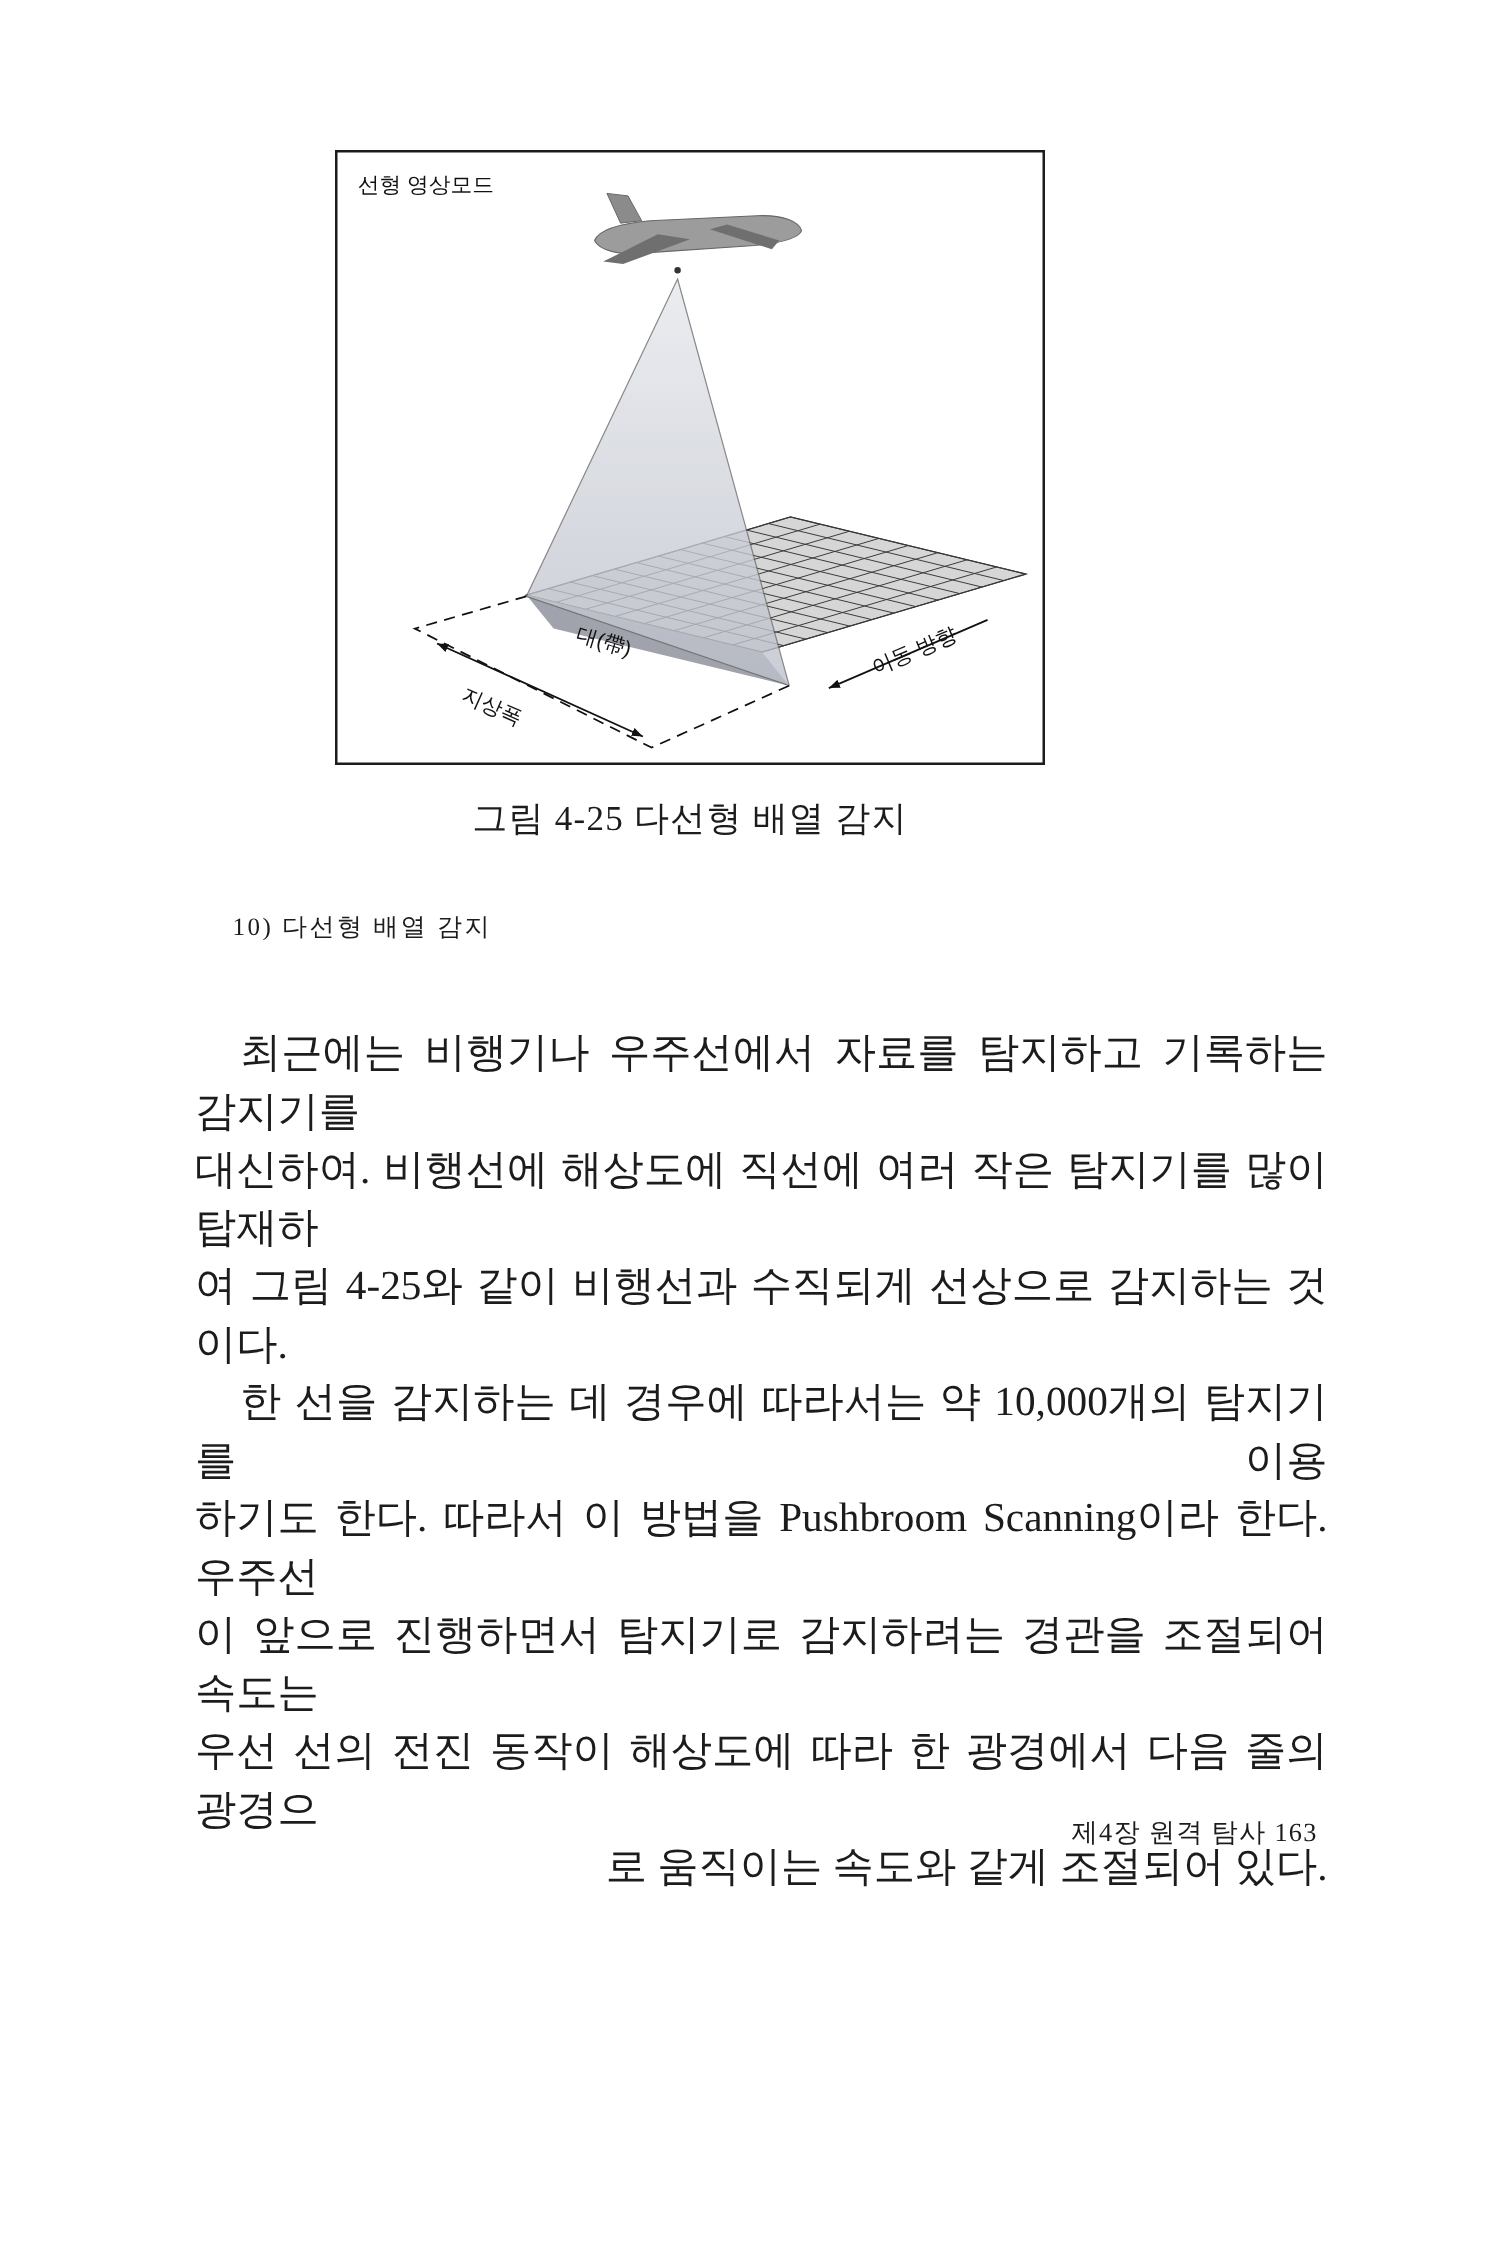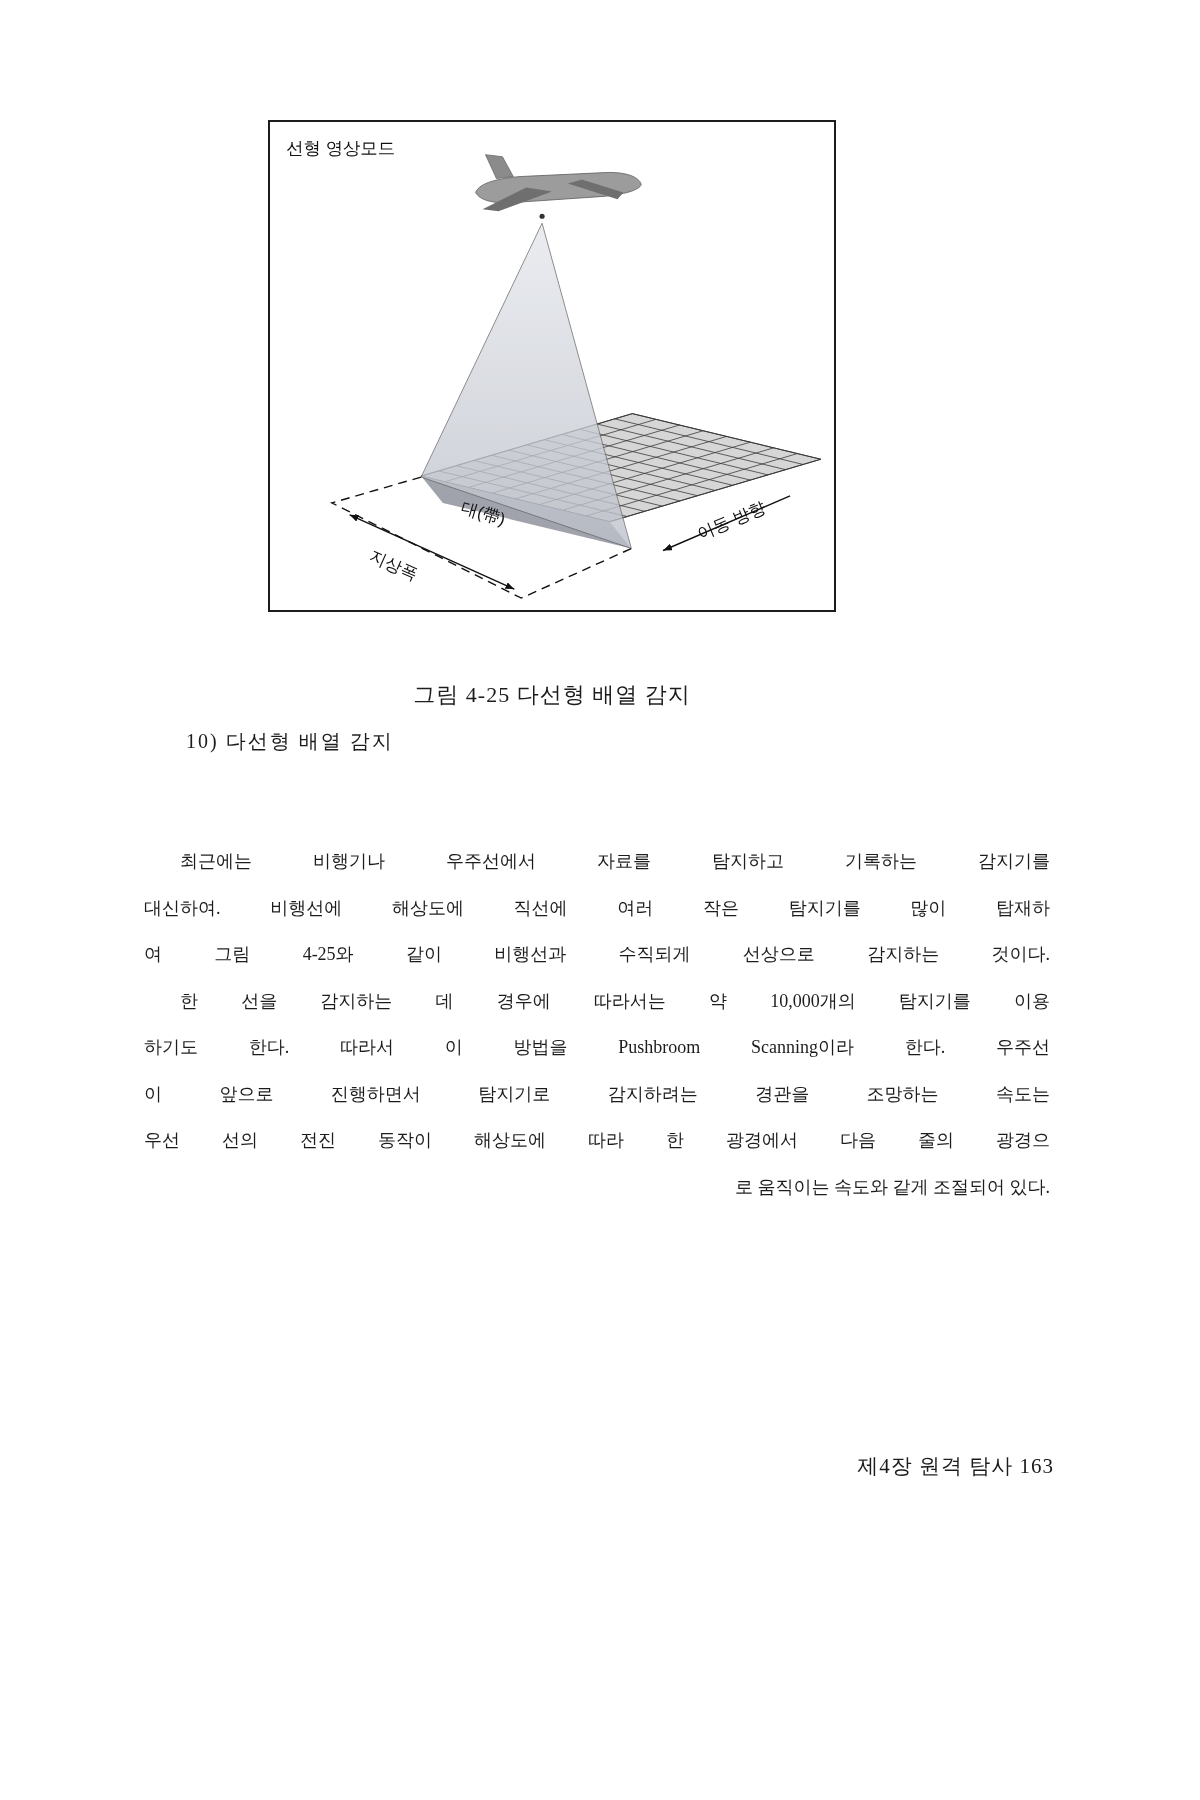--- a/index.html
+++ b/index.html
@@ -8,31 +8,31 @@
     position:relative; width:1200px; height:1800px; margin:0 auto;
     background:#ffffff; color:#1c1c1c;
     font-family:"Liberation Serif", serif; overflow:hidden;
   }
   .figure-box {
     position:absolute; left:268px; top:120px; width:568px; height:492px;
     border:2px solid #1c1c1c; background:#ffffff;
   }
   .figure-box svg { display:block; }
   .caption {
-    position:absolute; left:268px; top:680px; width:568px;
-    text-align:center; font-size:22px; letter-spacing:1px;
+    position:absolute; left:268px; top:636px; width:568px;
+    text-align:center; font-size:28px; letter-spacing:1px;
     font-family:"Liberation Serif", serif;
   }
   .heading {
     position:absolute; left:186px; top:728px;
     font-size:20px; font-weight:normal; letter-spacing:2px;
   }
   .body-text {
-    position:absolute; left:144px; top:820px; width:906px;
-    font-size:18px; line-height:46.5px;margin-top:18px;
+    position:absolute; left:156px; top:820px; width:906px;
+    font-size:33px; line-height:46.5px;
   }
   .line { width:100%; white-space:nowrap;text-align:right; }
   .j { text-align:justify; text-align-last:justify; white-space:normal; }
   .indent { text-indent:36px; }
   .footer {
     position:absolute; left:148px; top:1452px; width:906px;
     text-align:right; font-size:21px; letter-spacing:1px;
   }
   .fig-label { font-family:"Liberation Sans", sans-serif; font-size:17.5px; fill:#111; }
   .fig-label-small { font-family:"Liberation Sans", sans-serif; font-size:17px; fill:#111; }
@@ -96,21 +96,21 @@
 
   <div class="body-text">
     <div class="para">
       <div class="line j indent">최근에는 비행기나 우주선에서 자료를 탐지하고 기록하는 감지기를</div>
       <div class="line j">대신하여. 비행선에 해상도에 직선에 여러 작은 탐지기를 많이 탑재하</div>
       <div class="line j">여 그림 4-25와 같이 비행선과 수직되게 선상으로 감지하는 것이다.</div>
     </div>
     <div class="para">
       <div class="line j indent">한 선을 감지하는 데 경우에 따라서는 약 10,000개의 탐지기를 이용</div>
       <div class="line j">하기도 한다. 따라서 이 방법을 Pushbroom Scanning이라 한다. 우주선</div>
-      <div class="line j">이 앞으로 진행하면서 탐지기로 감지하려는 경관을 조망하는 속도는</div>
+      <div class="line j">이 앞으로 진행하면서 탐지기로 감지하려는 경관을 조절되어 속도는</div>
       <div class="line j">우선 선의 전진 동작이 해상도에 따라 한 광경에서 다음 줄의 광경으</div>
       <div class="line">로 움직이는 속도와 같게 조절되어 있다.</div>
     </div>
   </div>
 
   <div class="footer">제4장 원격 탐사  163</div>
 
 </div>
 
 </body></html>

